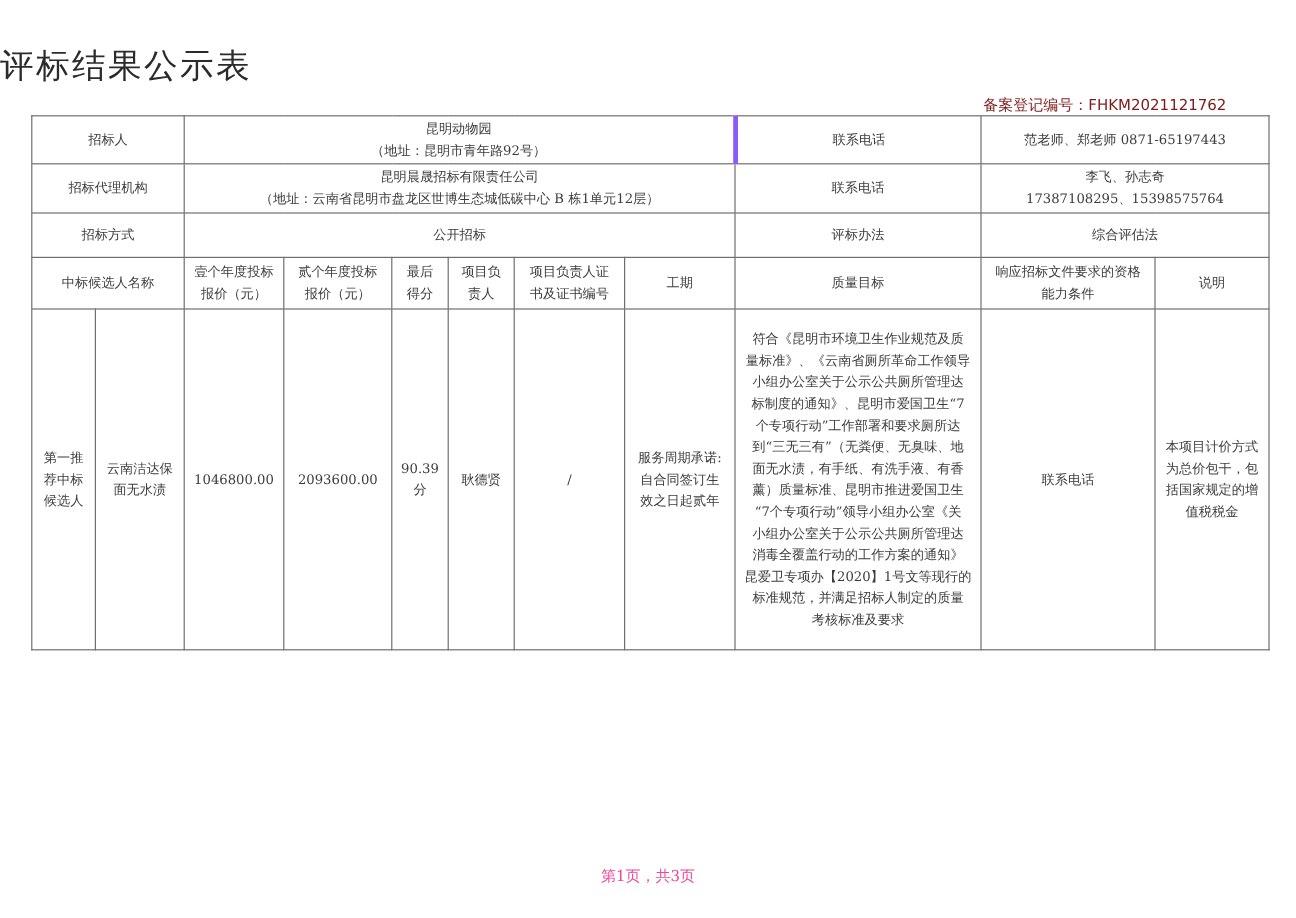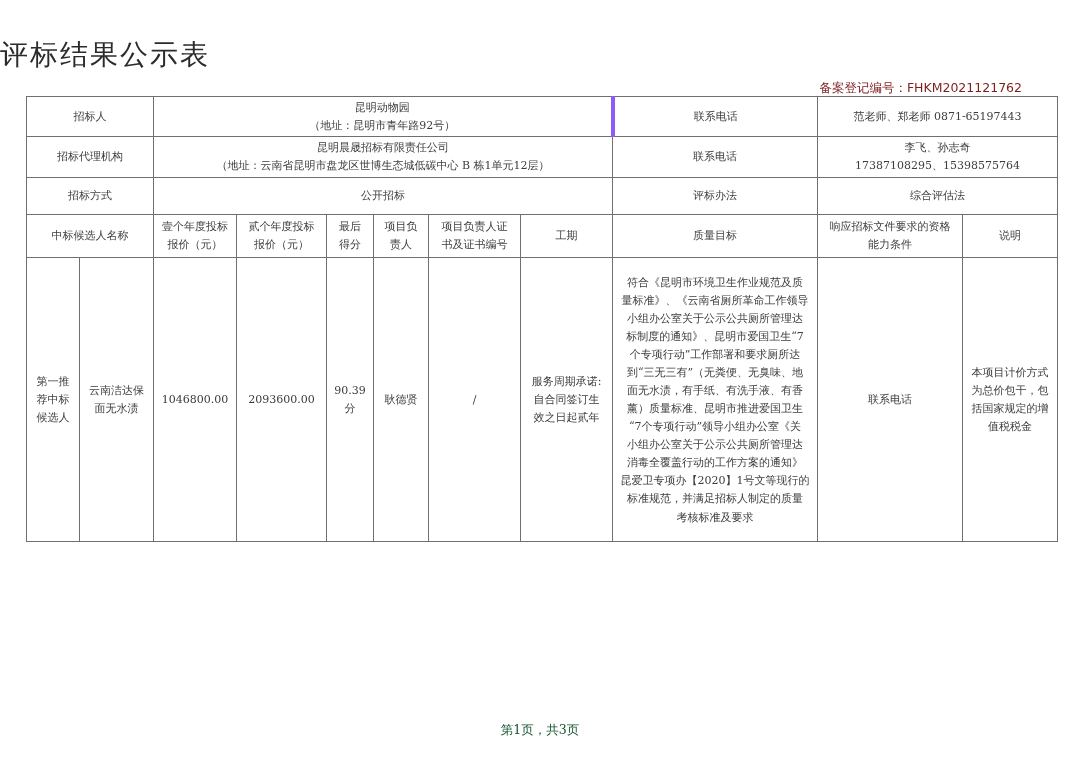--- a/index.html
+++ b/index.html
@@ -32,21 +32,21 @@
   .r5 td { height: 36px; }
   .r6 td { height: 36px; }
   .r7 td { height: 42px; }
   .r8 td { height: 283px; }
   td.quality { text-align: left; padding: 0 6px; font-size: 11px; line-height: 22.5px; }
   td.quality .last { display: block; text-align: center; font-family: Liberation Serif, serif; }
   td.note { line-height: 22px; padding: 0 6px; }
   .stacked span { display: block; }
   .footer {
     position: absolute; left: 0; width: 1080px; top: 722px;
-    text-align: center; font-size: 12.5px; color: #14532d;
+    text-align: center; font-size: 12.5px; color: #ec4899;
   }
 </style>
 </head>
 <body>
 
 <div class="title">评标结果公示表</div>
 <div class="regno"><span>备案登记编号：</span><span>FHKM2021121762</span></div>
 
 <table class="main">
   <colgroup>

